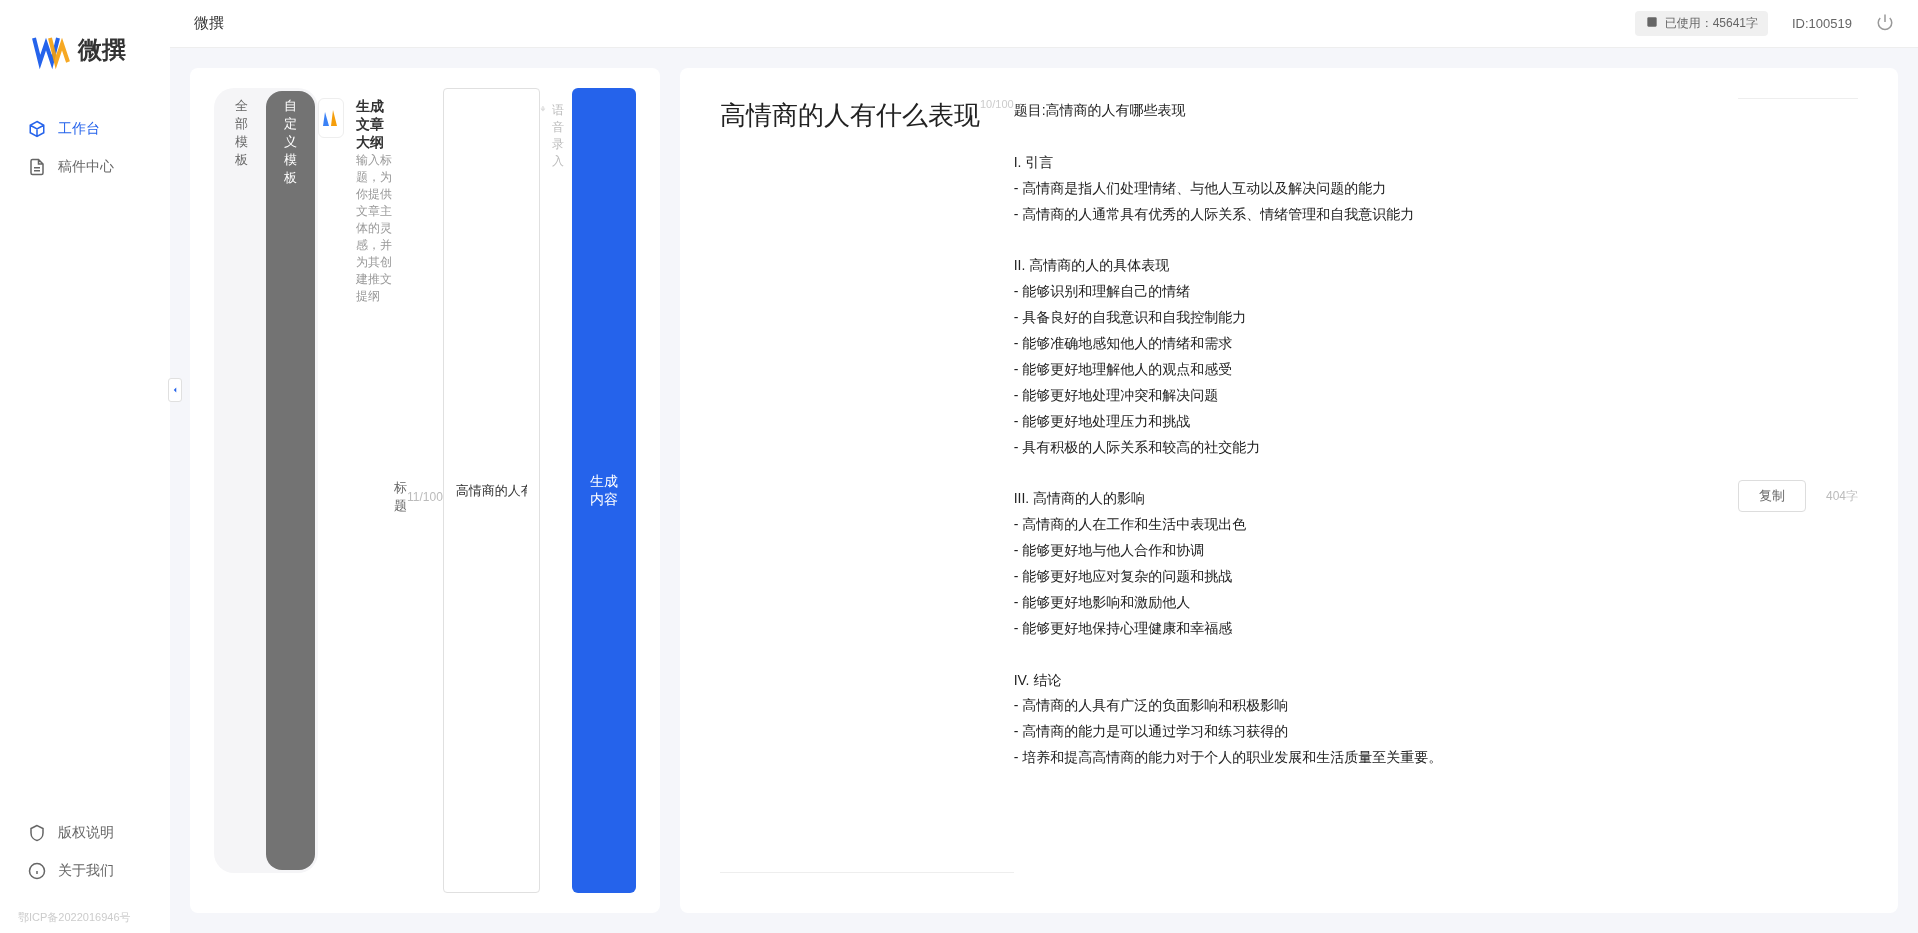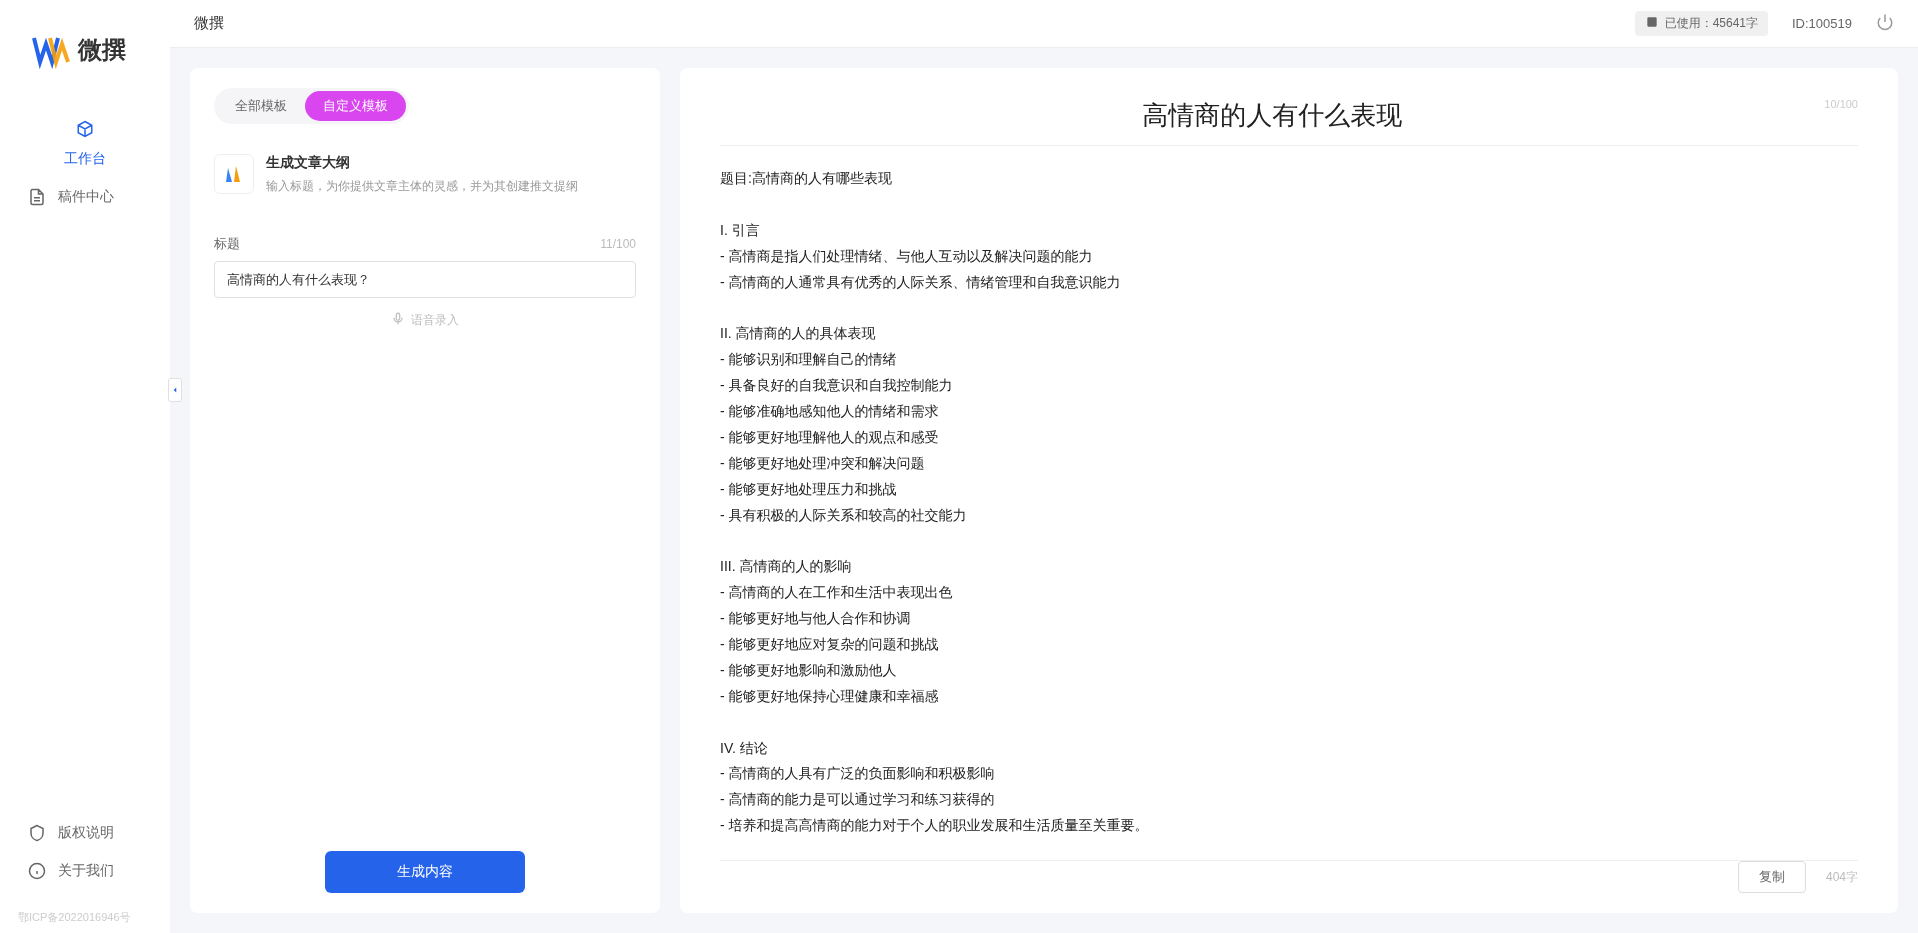--- a/index.html
+++ b/index.html
@@ -5,47 +5,47 @@
     * { margin: 0; padding: 0; box-sizing: border-box; }
     body { font-family: -apple-system, BlinkMacSystemFont, "Segoe UI", "PingFang SC", "Microsoft YaHei", sans-serif; background: #f5f6fa; display: flex; height: 933px; width: 1918px; overflow: hidden; }
     
     
     .sidebar { width: 170px; background: #fff; display: flex; flex-direction: column; position: relative; }
     .logo-area { padding: 30px 20px 40px 30px; display: flex; align-items: center; gap: 8px; }
     .logo-icon { width: 40px; height: 40px; display: flex; align-items: center; justify-content: center; }
     .logo-text { font-size: 24px; font-weight: bold; color: #333; }
     .nav-items { flex: 1; padding: 0 10px; }
     .nav-item { display: flex; align-items: center; gap: 12px; padding: 10px 18px; cursor: pointer; border-radius: 6px; font-size: 14px; color: #666; }
-    .nav-item.active { color: #2563eb; flex-direction: column; }
+    .nav-item.active { color: #2563eb; }
     .nav-item svg { width: 18px; height: 18px; flex-shrink: 0; }
     .bottom-nav { padding: 0 10px 20px; }
     .collapse-handle { position: absolute; right: -12px; top: 378px; width: 14px; height: 24px; background: #fff; border: 1px solid #e0e0e0; border-radius: 3px; display: flex; align-items: center; justify-content: center; cursor: pointer; color: #2563eb; }
     .icp { font-size: 11px; color: #ccc; padding: 0 18px 8px; }
     
     
     .main { flex: 1; display: flex; flex-direction: column; }
     .topbar { height: 48px; background: #fff; display: flex; align-items: center; justify-content: space-between; padding: 0 24px; border-bottom: 1px solid #eee; }
     .topbar-title { font-size: 15px; color: #333; }
     .topbar-right { display: flex; align-items: center; gap: 24px; font-size: 13px; color: #666; }
     .usage-badge { background: #f0f0f0; border-radius: 4px; padding: 4px 10px; display: flex; gap: 6px; font-size: 12px; }
     .power-icon { color: #999; cursor: pointer; }
     
     
     .content { flex: 1; display: flex; gap: 20px; padding: 20px; }
-    .left-panel, .right-panel { background: #fff; border-radius: 8px; display: flex; flex-direction: column; }
+    .left-panel, .right-panel { background: #fff; border-radius: 8px; display: flex; flex-direction: row; }
     .left-panel { width: 470px; padding: 20px 24px; }
     .right-panel { flex: 1; padding: 30px 40px 20px; }
     
     
     .tabs { display: flex; gap: 0; margin-bottom: 20px; background: #f5f5f7; border-radius: 20px; padding: 3px; width: fit-content; }
     .tab { padding: 6px 18px; border-radius: 16px; font-size: 13px; cursor: pointer; color: #666; }
-    .tab.active { background: #d946ef; color: #fff; }
+    .tab.active { background: #737373; color: #fff; }
     .template-card { display: flex; gap: 12px; padding: 10px 0 20px; }
     .template-icon { width: 40px; height: 40px; background: #fff; border: 1px solid #eee; border-radius: 6px; display: flex; align-items: center; justify-content: center; font-size: 20px; }
-    .template-info h4 { font-size: 14px; font-weight: bold; color: #333; margin-bottom: 6px; }
+    .template-info h4 { font-size: 14px; font-weight: bold; color: #333; margin-bottom: 0; }
     .template-info p { font-size: 12px; color: #999; }
     .field-label-row { display: flex; justify-content: space-between; align-items: center; margin-top: 20px; margin-bottom: 8px; }
     .field-label { font-size: 13px; color: #666; }
     .char-count { font-size: 12px; color: #bbb; }
     .text-input { width: 100%; border: 1px solid #e0e0e0; border-radius: 4px; padding: 10px 12px; font-size: 13px; color: #333; outline: none; }
     .voice-input { display: flex; justify-content: center; gap: 6px; padding: 14px 0; color: #bbb; font-size: 12px; cursor: pointer; }
     .voice-input svg { width: 14px; height: 14px; }
     .left-spacer { flex: 1; }
     .generate-btn { width: 200px; margin: 0 auto; padding: 12px 17px; background: #2563eb; color: #fff; border: none; border-radius: 6px; font-size: 14px; cursor: pointer; }
     

